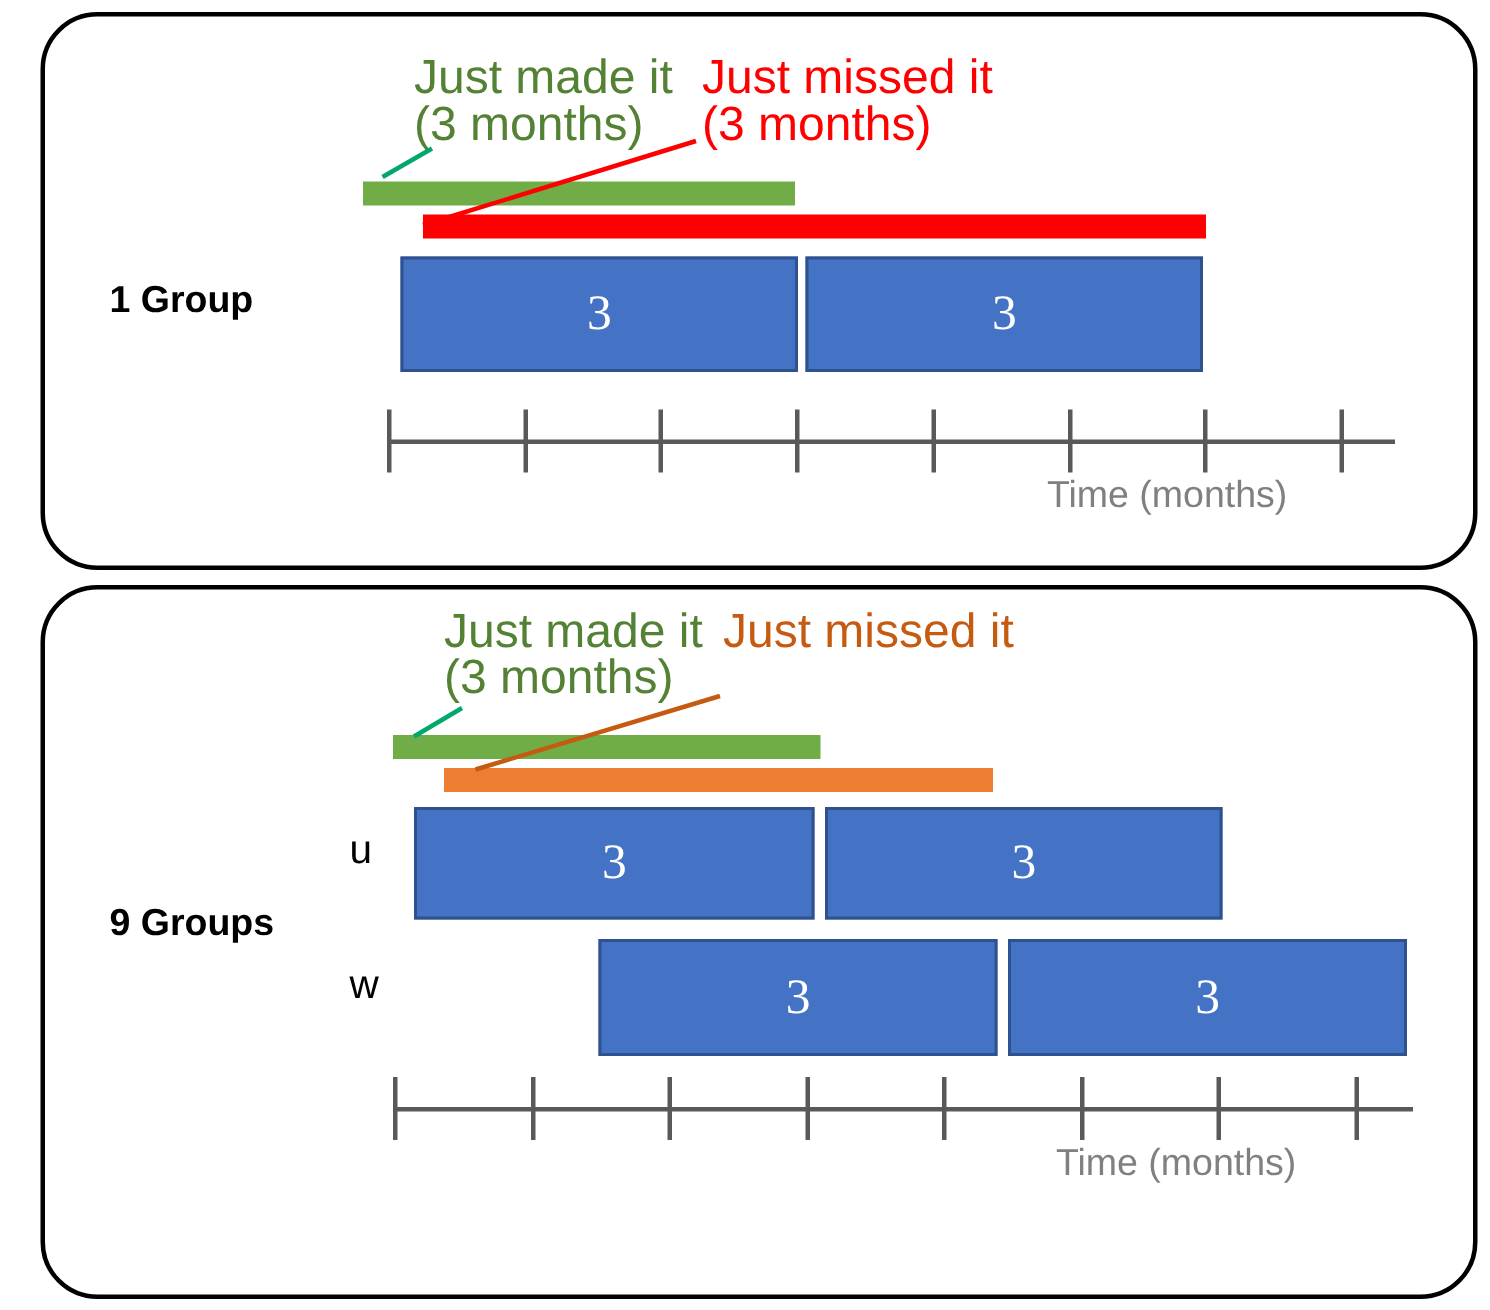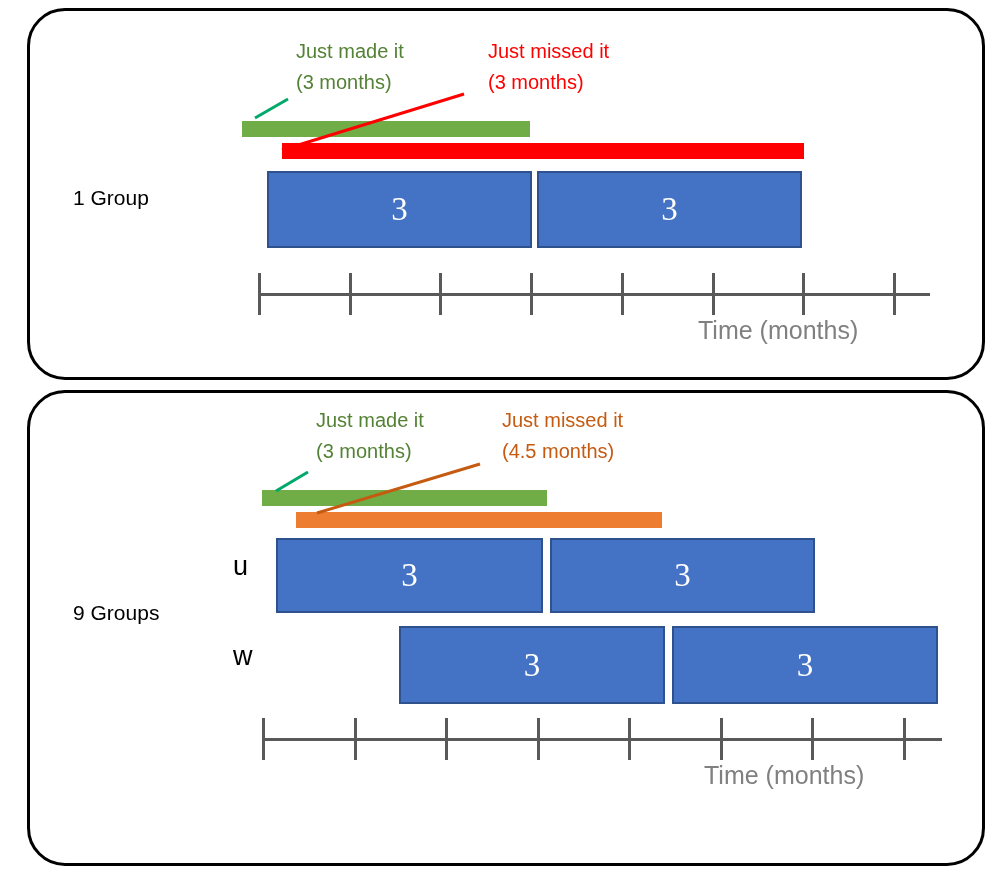--- a/index.html
+++ b/index.html
@@ -26,33 +26,32 @@
     border: 3px solid #000000;
     border-radius: 38px;
     background: #ffffff;
     box-sizing: border-box;
   }
   #panel-1-group { left: 27px; top: 8px;  width: 958px; height: 372px; }
   #panel-2-groups{ left: 27px; top: 390px; width: 958px; height: 476px; }
 
   .panel-title {
     position: absolute;
-    font-weight: normal;
+    font-weight: bold;
     color: #000000;
     white-space: nowrap;
-    font-size: 21px;
+    font-size: 25px;
   }
 
   
   .callout {
     position: absolute;
-    font-size: 20px;
+    font-size: 32px;
     line-height: 31px;
     white-space: nowrap;
-    margin-left: 20px;
   }
   .callout .line { display: block; }
 
   
   .dur-bar {
     position: absolute;
     height: 16px;
   }
 
   
@@ -157,21 +156,20 @@
 
     <div class="panel-title" style="left:43px; top:208px;">9 Groups</div>
 
     <div class="callout" style="left:266px; top:12px; color:#548235;">
       <span class="line">Just made it</span>
       <span class="line">(3 months)</span>
     </div>
 
     <div class="callout" style="left:452px; top:12px; color:#c55a11;">
       <span class="line">Just missed it</span>
-      <span class="line">(4.5 months)</span>
     </div>
 
     <div class="dur-bar" style="left:232px; top:97px; width:285px; background:#70ad47;"></div>
 
     <div class="dur-bar" style="left:266px; top:119px; width:366px; background:#ed7d31;"></div>
 
     <div class="row-label" style="left:203px; top:158px;">u</div>
     <div class="task-box" style="left:246px; top:145px; width:267px; height:75px;">3</div>
     <div class="task-box" style="left:520px; top:145px; width:265px; height:75px;">3</div>
 

